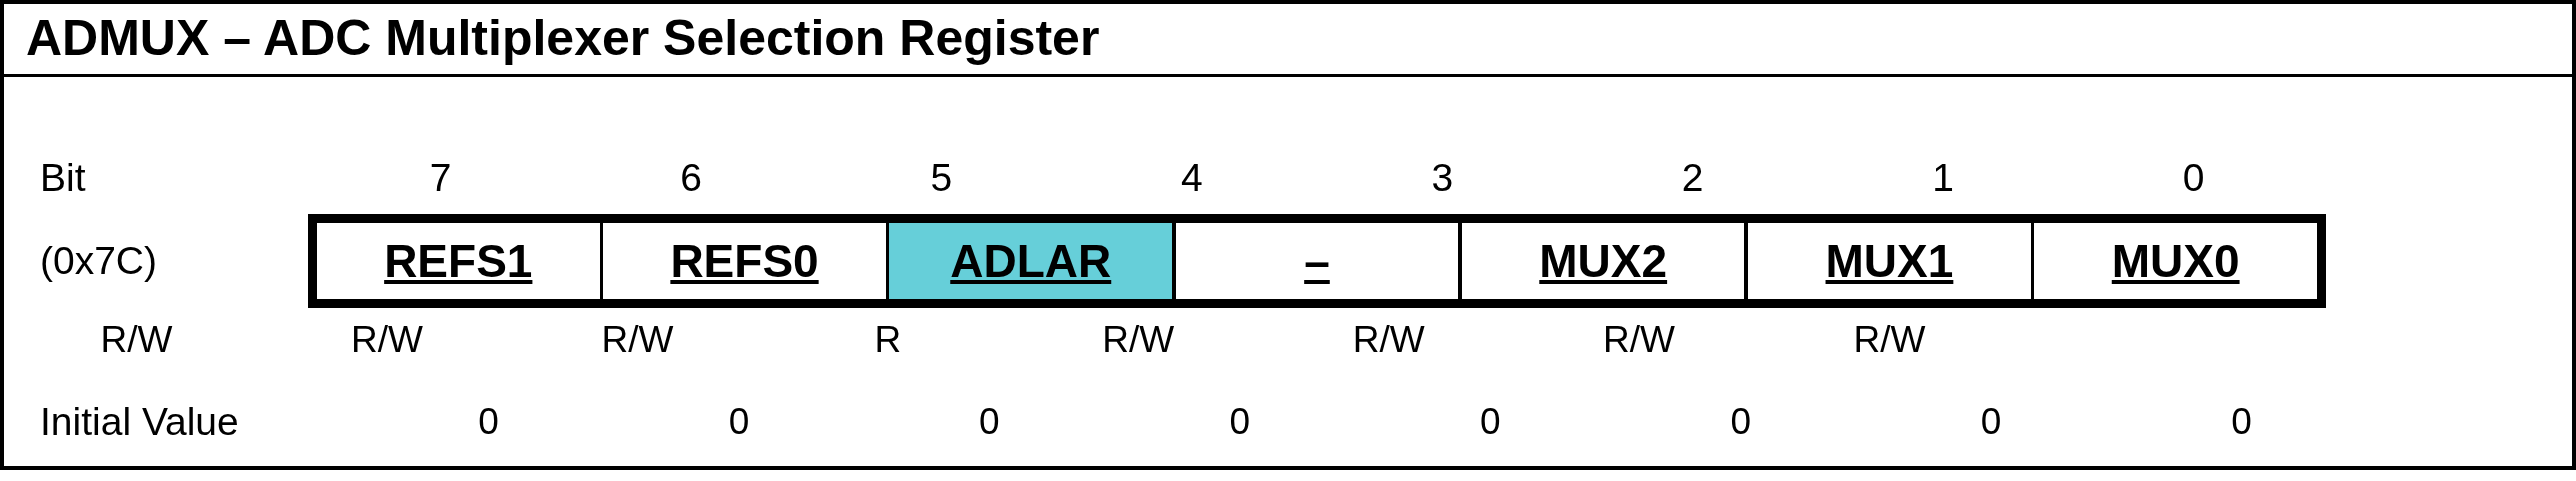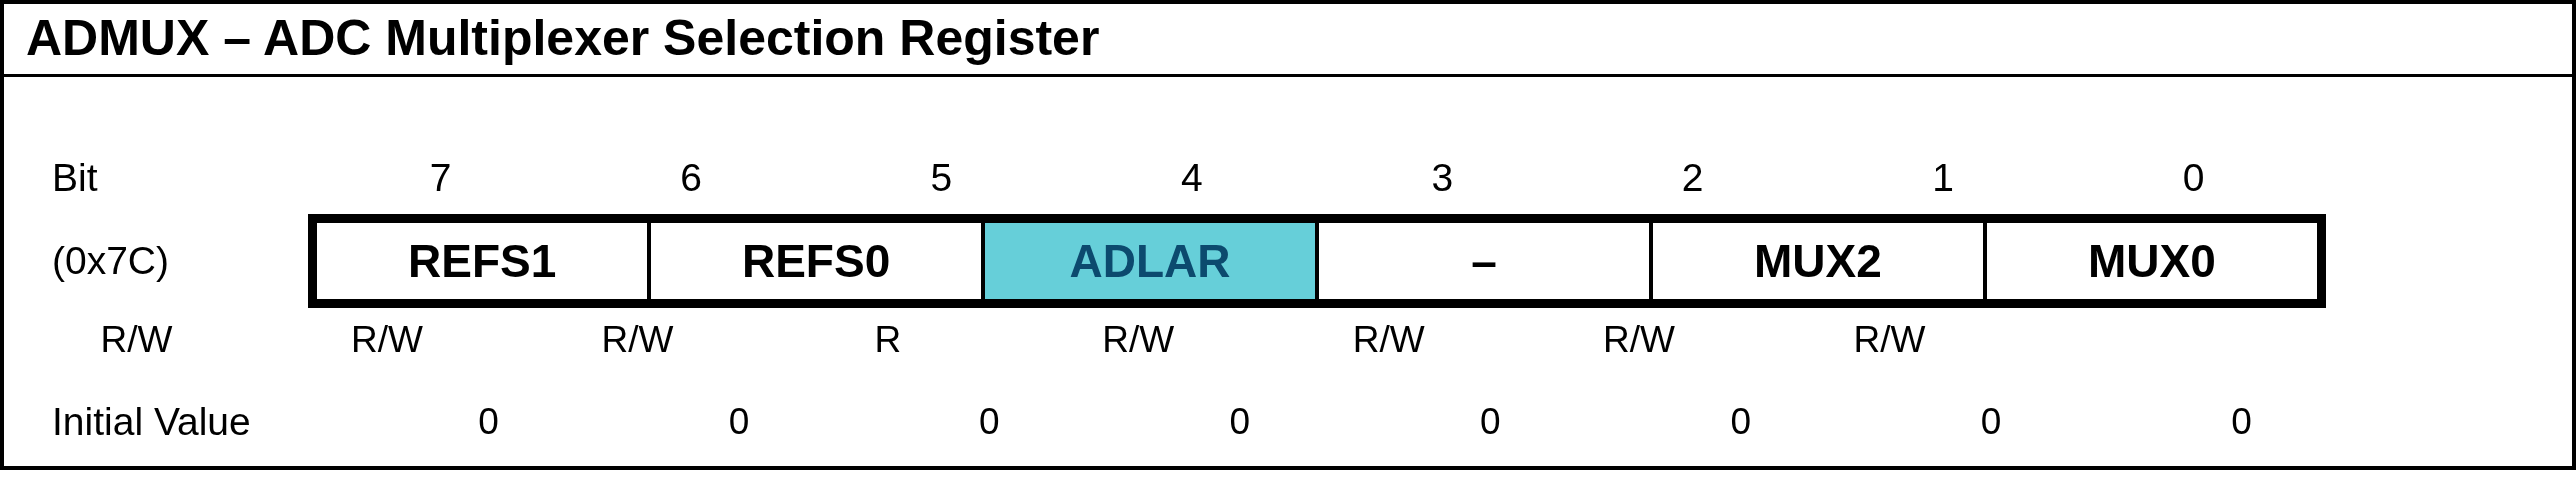--- a/index.html
+++ b/index.html
@@ -25,21 +25,21 @@
     border-top: 3.7px solid #000;
     margin: 7.4px 0 0 0;
   }
   .row {
     display: flex;
     align-items: center;
   }
   .left-col {
     width: 304px;
     box-sizing: border-box;
-    padding-left: 48px;
+    padding-left: 36px;
     font-size: 39px;
     flex: 0 0 auto;
   }
   .mid-col {
     width: 2018px;
     box-sizing: border-box;
     flex: 0 0 auto;
   }
   .cells {
     display: flex;
@@ -67,20 +67,21 @@
     column-gap: 3.7px;
   }
   .register-box .cell {
     flex: 1 1 0;
     background: #fff;
     display: flex;
     align-items: center;
     justify-content: center;
     font-size: 46px;
     font-weight: bold;
+    text-decoration: underline;
   }
   .reg-name {
     font-size: 46px;
     font-weight: bold;
     margin-left: 44px;
     white-space: nowrap;
   }
   .rw-row { margin-top: 11px; height: 42px; font-size: 37px; }
   .iv-row { margin-top: 40px; height: 42px; font-size: 37px; gap: 48px; }
 </style>
@@ -108,23 +109,24 @@
         </div>
     </div>
   </div>
 
   <div class="row box-row">
     <div class="left-col">(0x7C)</div>
     <div class="mid-col">
       <div class="register-box">
           <div class="cell">REFS1</div>
           <div class="cell">REFS0</div>
-          <div class="cell" style="background: rgb(102, 207, 217); color: #0c4a6e;">ADLAR</div>
+          <div class="cell" style="background: rgb(102, 207, 217); color: #000000;">ADLAR</div>
           <div class="cell">–</div>
           <div class="cell">MUX2</div>
+          <div class="cell">MUX1</div>
           <div class="cell">MUX0</div>
         </div>
     </div>
   </div>
 
   <div class="row rw-row">
     <div class="mid-col">
       <div class="cells">
           <div class="cell">R/W</div>
           <div class="cell">R/W</div>

